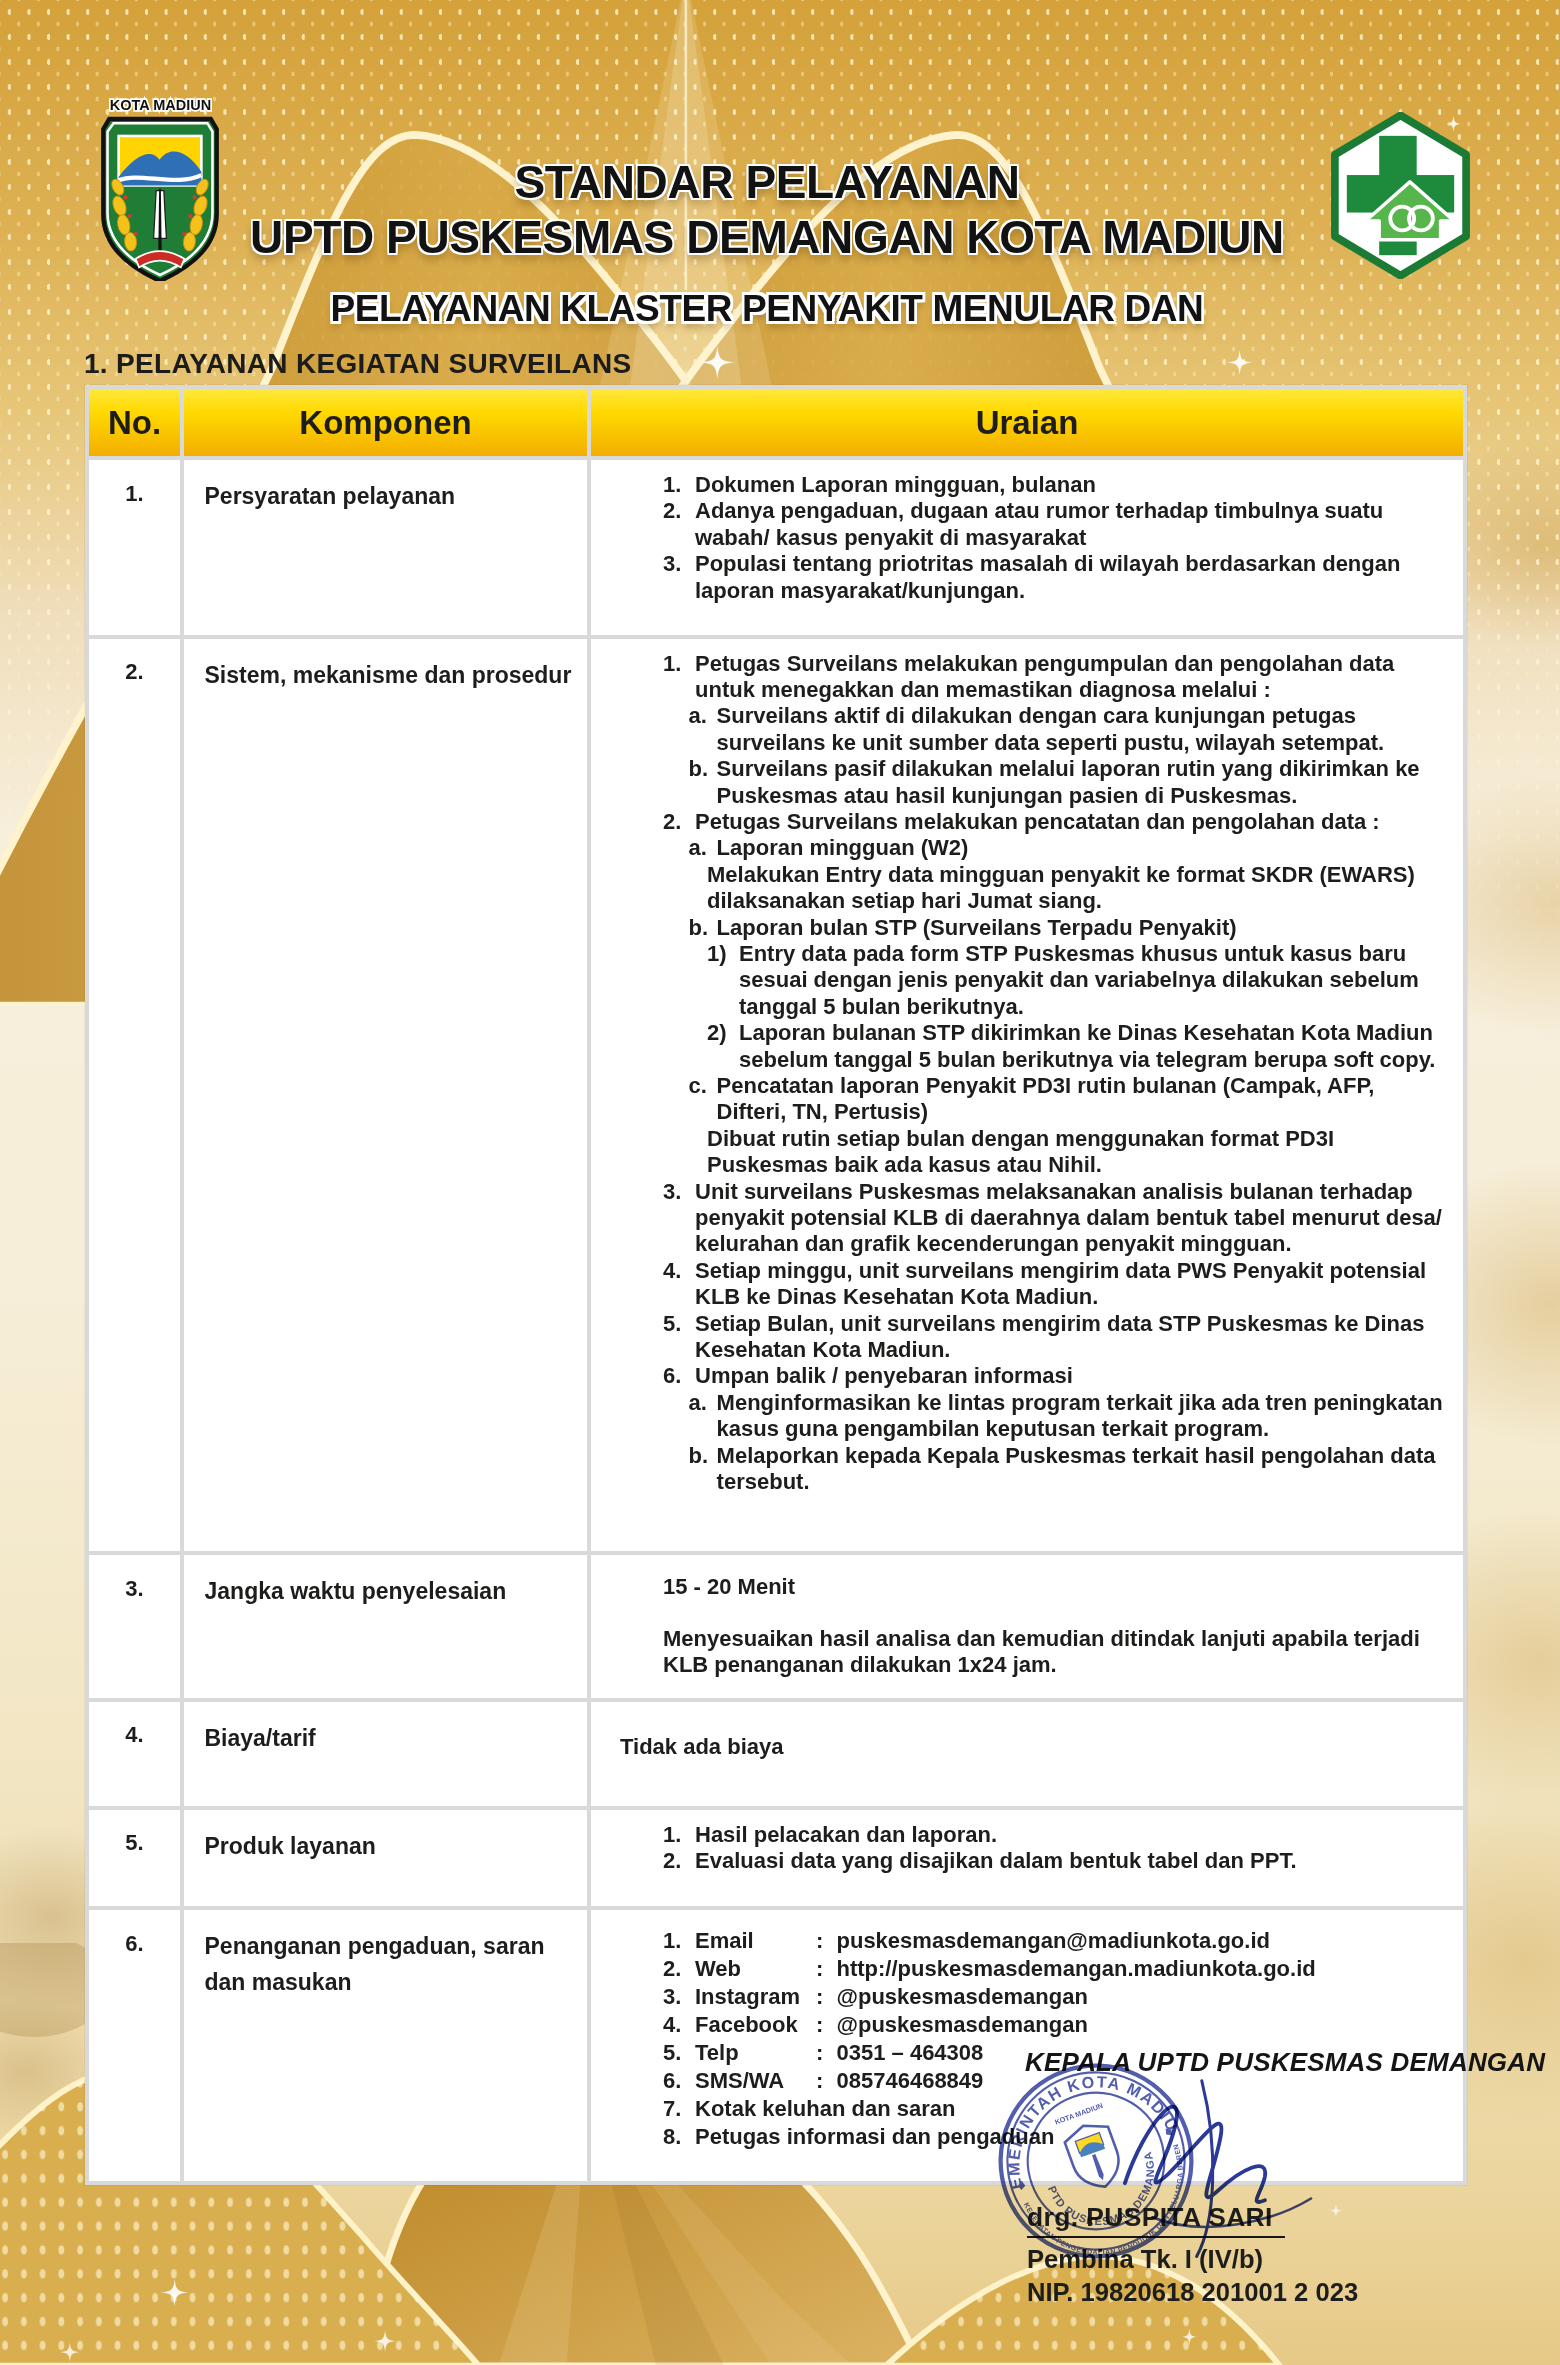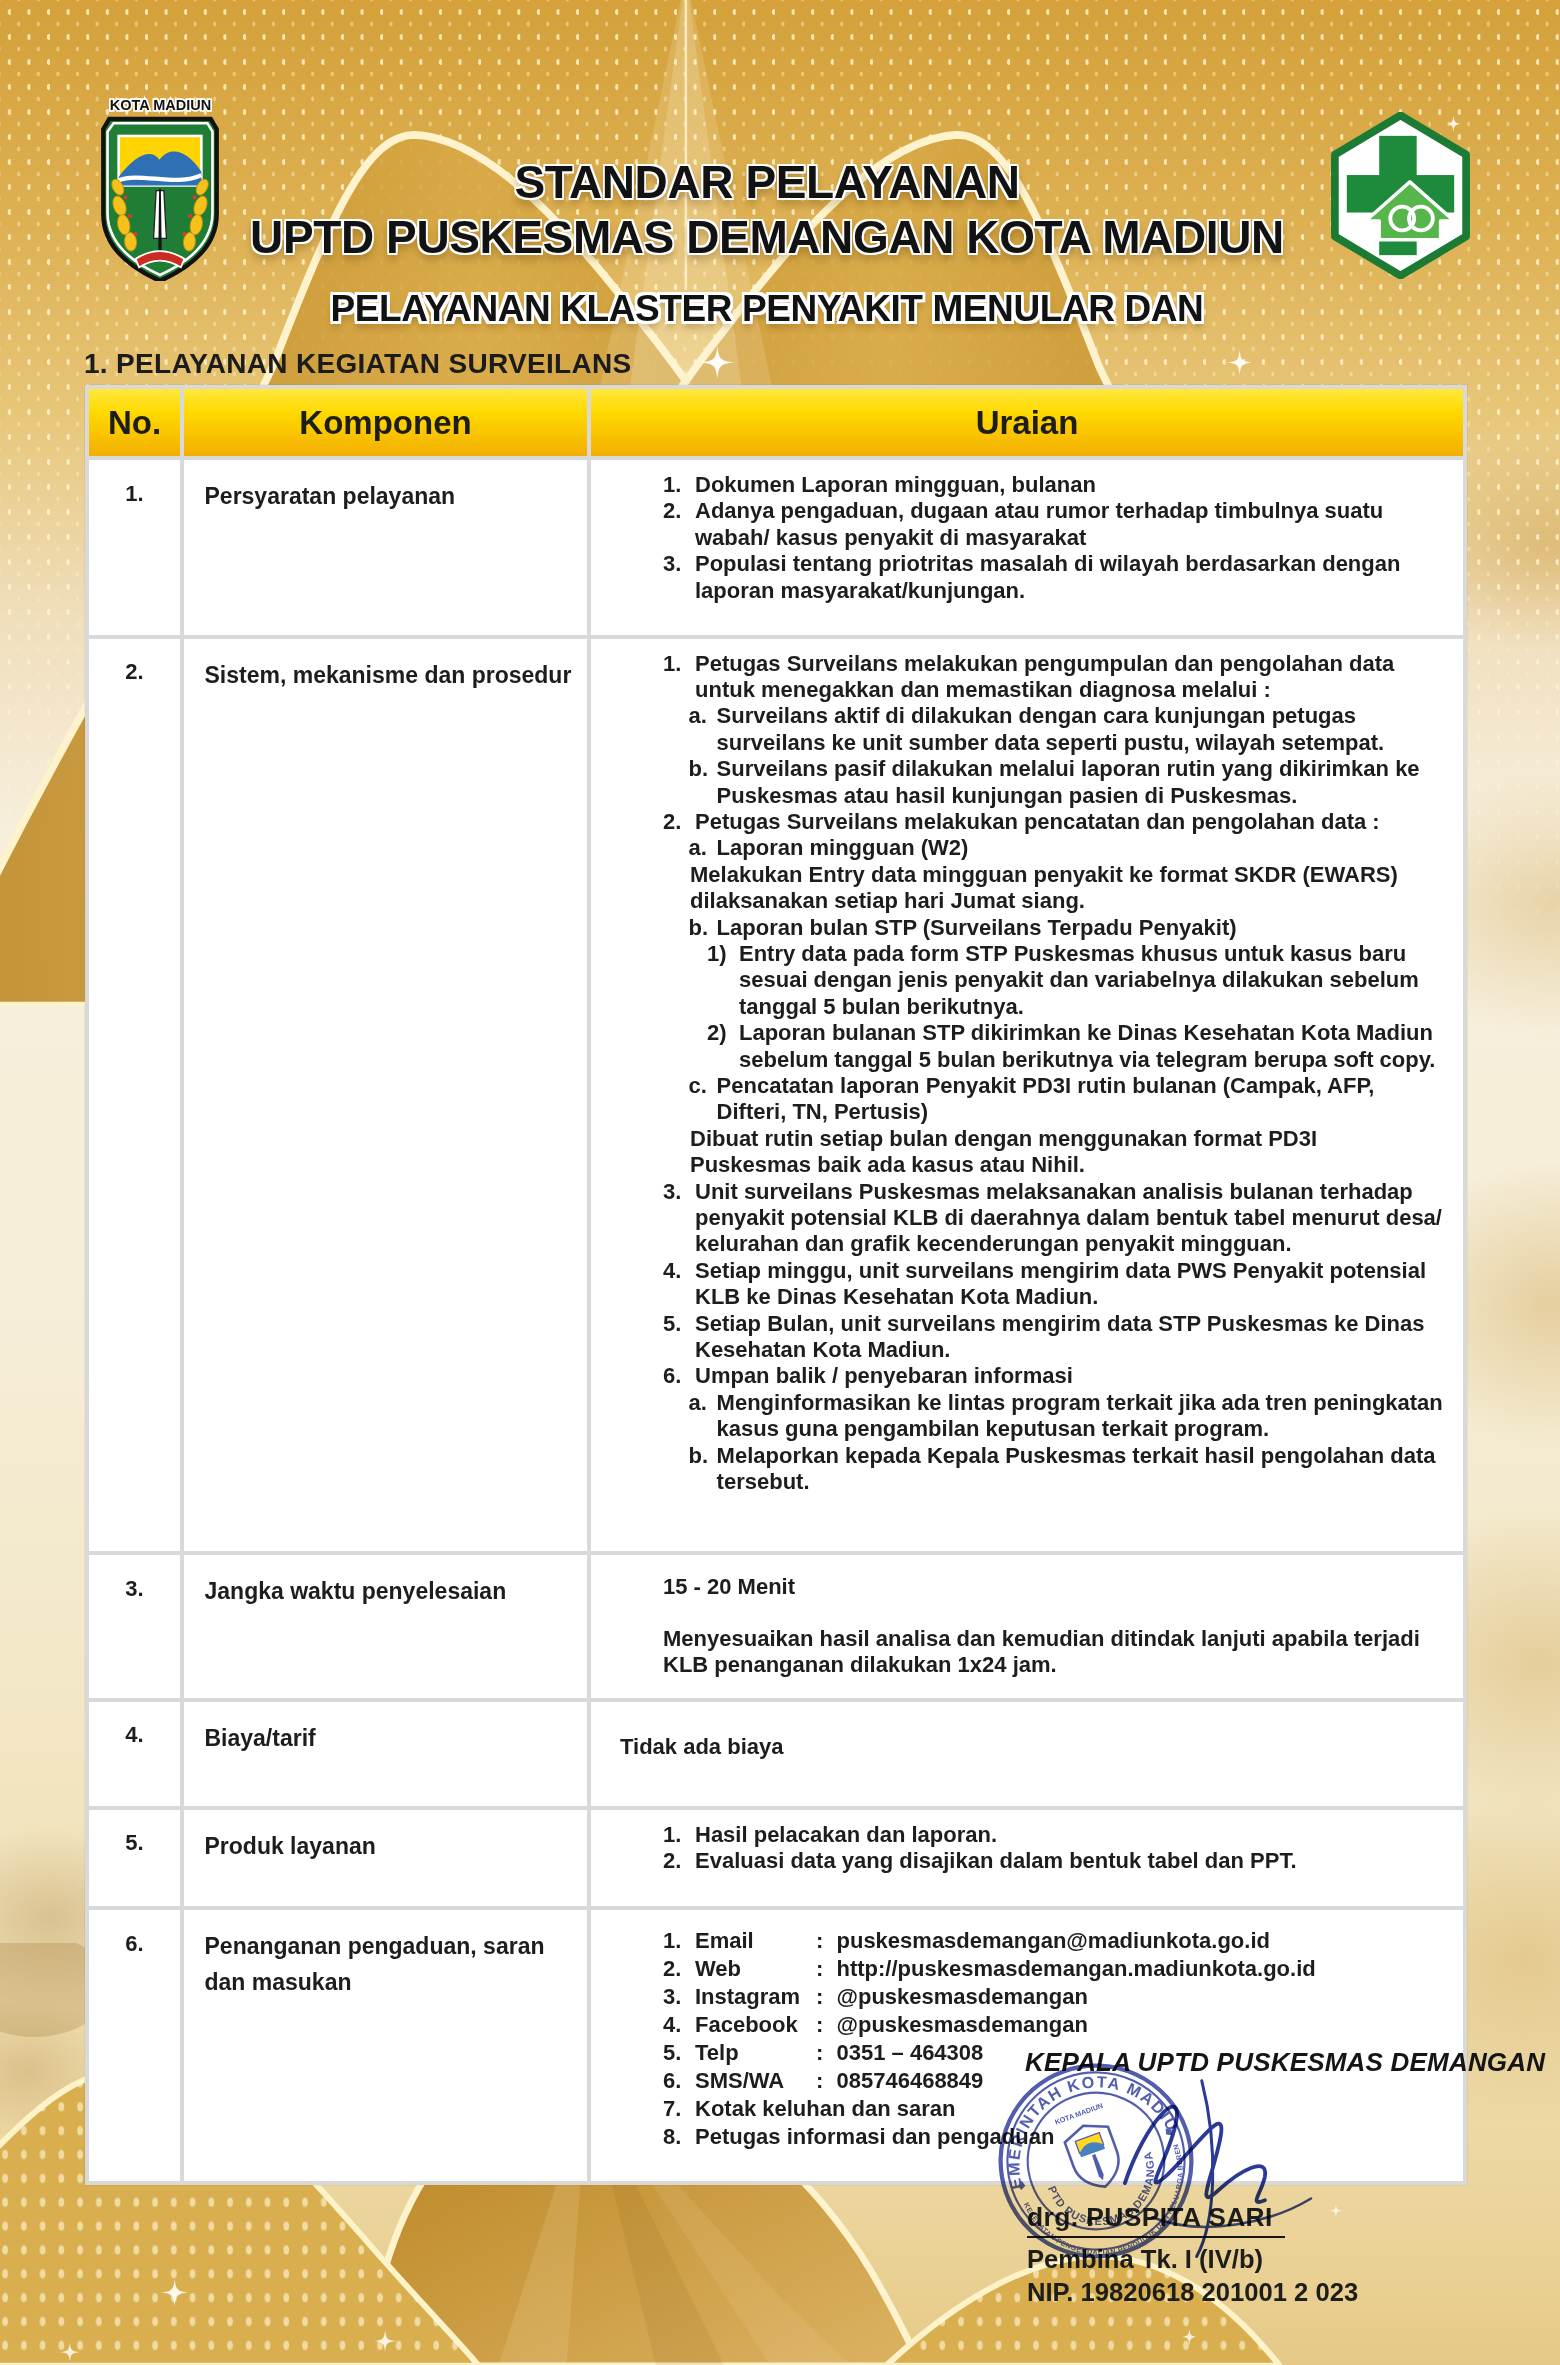--- a/index.html
+++ b/index.html
@@ -66,21 +66,21 @@
   tbody tr:nth-child(6) td{height:249px;}
   tbody tr:nth-child(3) td.ur-cell{padding-top:19px;}
   tbody tr:nth-child(4) td.ur-cell{padding-top:32px;padding-left:29px;}
   tbody tr:nth-child(6) td.ur-cell{padding-top:17px;}
   .u-item{display:flex;align-items:flex-start;}
   .u-item .mk{flex:0 0 32px;}
   .u-item .tx{flex:1;}
   .u-item.lv1{margin-left:25.6px;}
   .u-item.lv1 .mk{flex:0 0 28px;}
   .u-item.lv2{margin-left:44px;}
-  .u-item.lv3{margin-left:27px;}
+  .u-item.lv3{margin-left:44px;}
   .u-spacer{height:25.6px;}
   .c-row{display:flex;line-height:28px;}
   .c-num{flex:0 0 32px;}
   .c-lbl{flex:0 0 121px;}
   .c-lbl-full{flex:1;}
   .c-col{flex:0 0 20.5px;}
   .c-val{flex:1;}
   
   .sig-heading{position:absolute;left:1025px;top:2047px;z-index:6;font-size:26px;font-weight:700;
     letter-spacing:0.2px;color:#151515;font-style:italic;}

